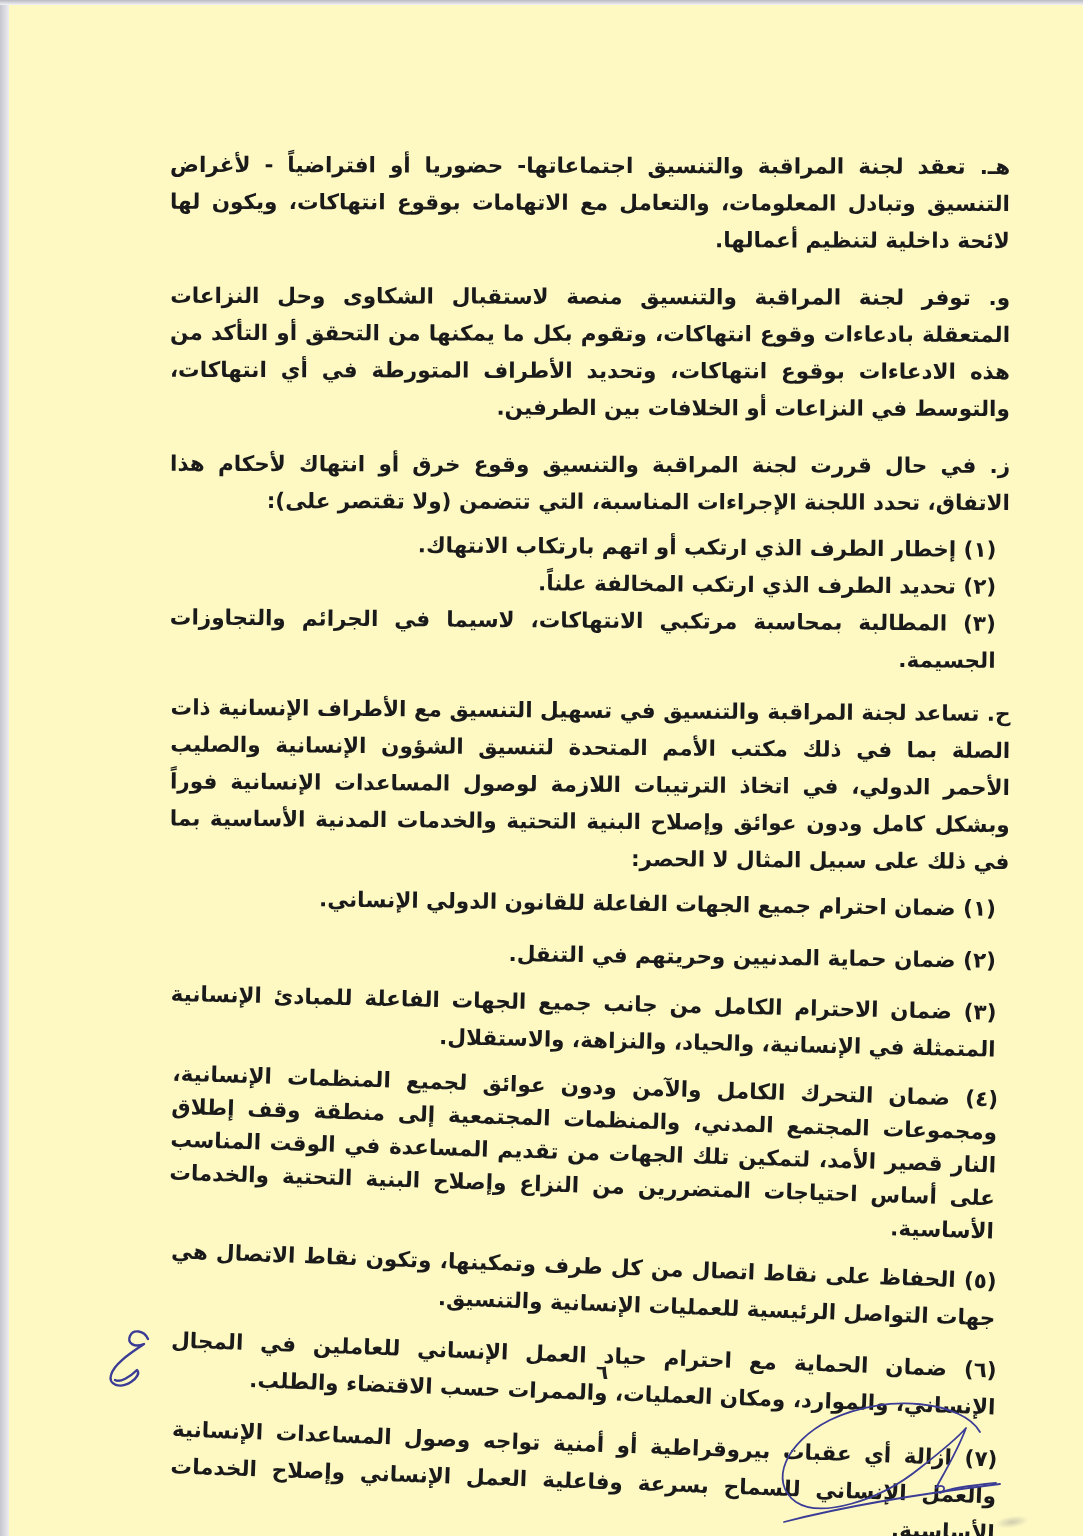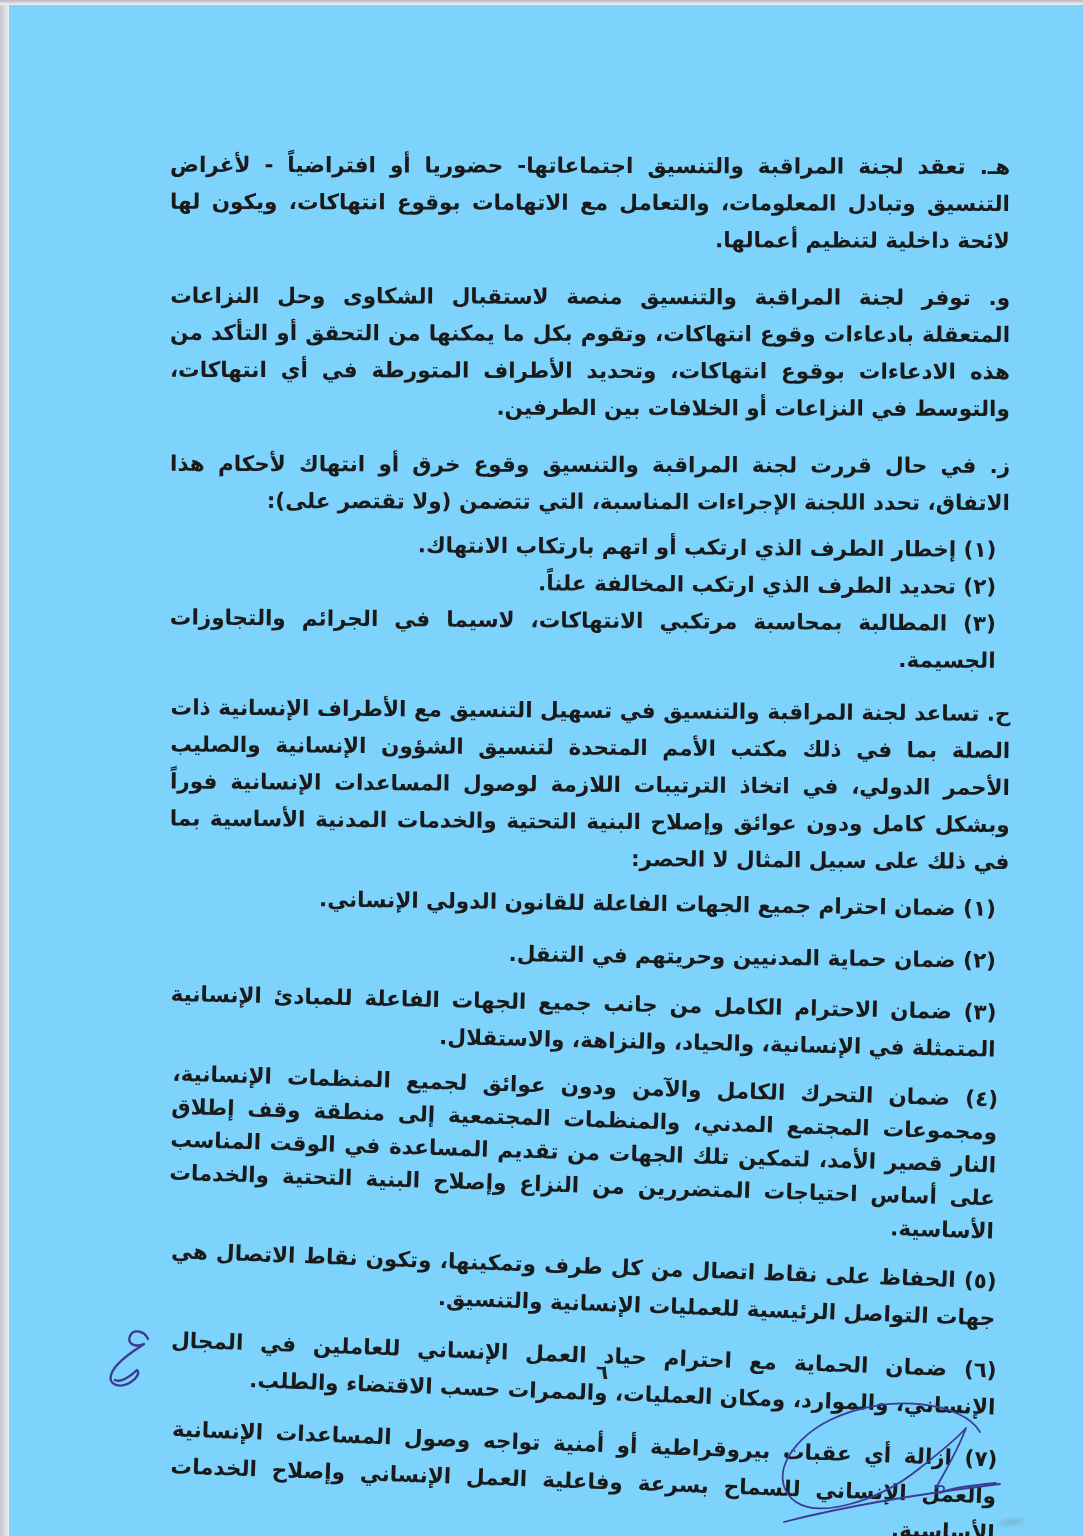--- a/index.html
+++ b/index.html
@@ -5,21 +5,21 @@
   html,body{margin:0;padding:0;}
   body{
     width:1083px;height:1536px;
     background:#e9e9ee;
     font-family:"DejaVu Sans", sans-serif;
     overflow:hidden;
   }
   .scan-page{
     position:relative;
     width:1083px;height:1536px;
-    background:#7dd3fc;
+    background:#fef9c3;
     overflow:hidden;
   }
   .edge-left{
     position:absolute;left:0;top:0;bottom:0;width:9px;
     background:linear-gradient(to right,#c6c6cf,#ececf1);
   }
   .edge-top{
     position:absolute;left:0;top:0;right:0;height:5px;
     background:linear-gradient(to bottom,#b9b9c2,#f2f2f6);
   }

